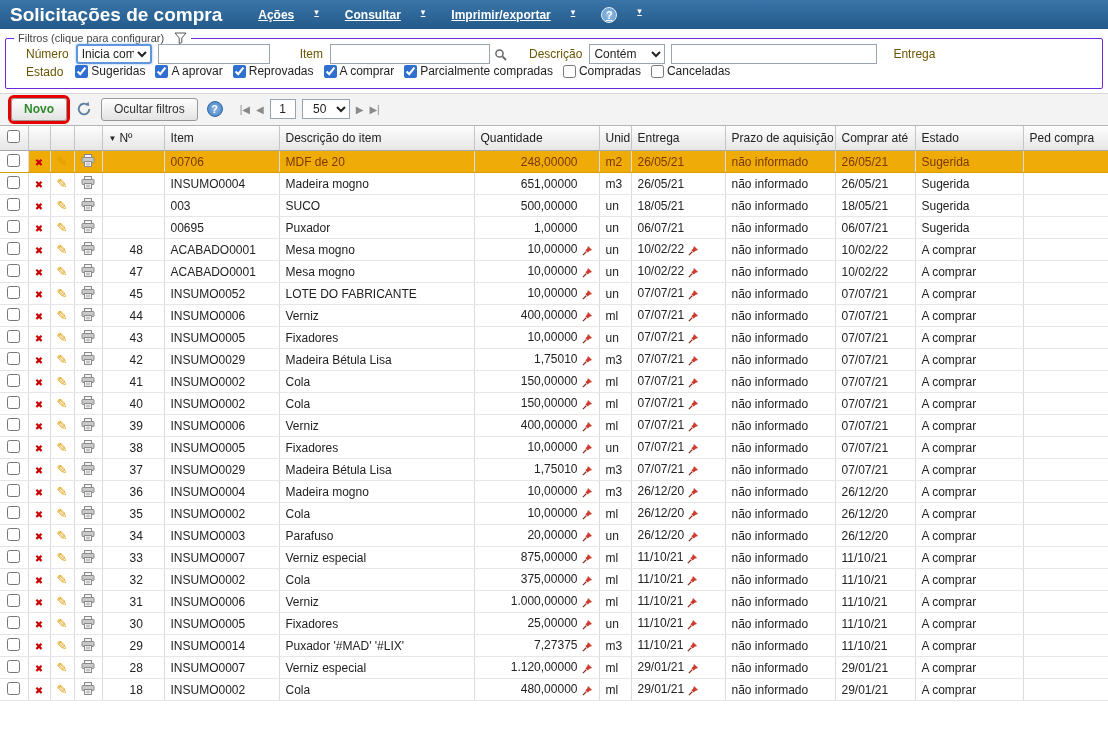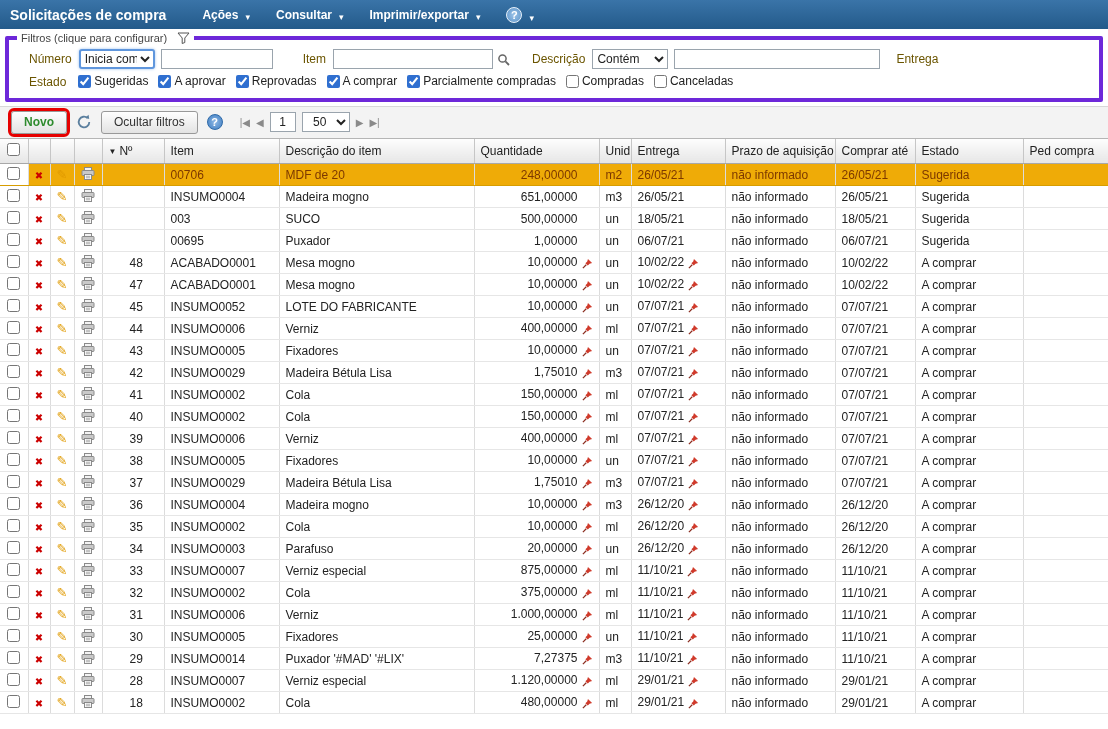--- a/index.html
+++ b/index.html
@@ -14,42 +14,42 @@
 
   
   .topbar {
     height: 29px;
     background: linear-gradient(#3a74a8, #235a8a);
     display: flex;
     align-items: center;
     padding: 0 10px;
     color: #fff;
   }
-  .topbar .title { font-size: 14px; font-weight: bold; white-space: nowrap; }
+  .topbar .title { font-size: 19px; font-weight: bold; white-space: nowrap; }
   .topbar .menus { display: flex; align-items: center; gap: 26px; margin-left: 36px; font-weight: bold; }
-  .menu-item { display: flex; align-items: flex-end; gap: 7px; cursor: pointer; white-space: nowrap; }
+  .menu-item { display: flex; align-items: flex-start; gap: 20px; cursor: pointer; white-space: nowrap; text-decoration: underline; }
   .caret { font-size: 9px; line-height: 1; }
   .help-badge-top {
     width: 16px; height: 16px; border-radius: 50%;
     background: radial-gradient(#9cc3e8, #5b93c8);
     border: 1px solid #e8f1fa;
     color: #fff; font-weight: bold; font-size: 11px;
     display: flex; align-items: center; justify-content: center;
   }
 
   
   .filters {
     margin: 3px 5px 4px;
-    border: 4px solid #6d28d9;
+    border: 1px solid #6d28d9;
     border-radius: 2px;
     padding: 0 8px 7px;
   }
   .filters legend { font-size: 11px; color: #444; padding: 0 4px; }
   .legend-inner { display: inline-flex; align-items: center; gap: 10px; }
-  .frow { display: flex; align-items: center; margin-top: 5px; }
+  .frow { display: flex; align-items: center; }
   .flabel { color: var(--filter-label, #6b5500); margin: 0 7px 0 12px; white-space: nowrap; }
   input[type="text"], select {
     font-family: inherit; font-size: 12px;
     height: 20px; border: 1px solid #9aa4ad; background: #fff; color: #222;
   }
   .op-select { width: 76px; }
   .op-select.focused { border: 2px solid #5f96dd; border-radius: 3px; box-shadow: 0 0 3px #9cc0ee; }
   .numero-input { width: 112px; }
   .item-input { width: 160px; }
   .desc-select { width: 76px; }

